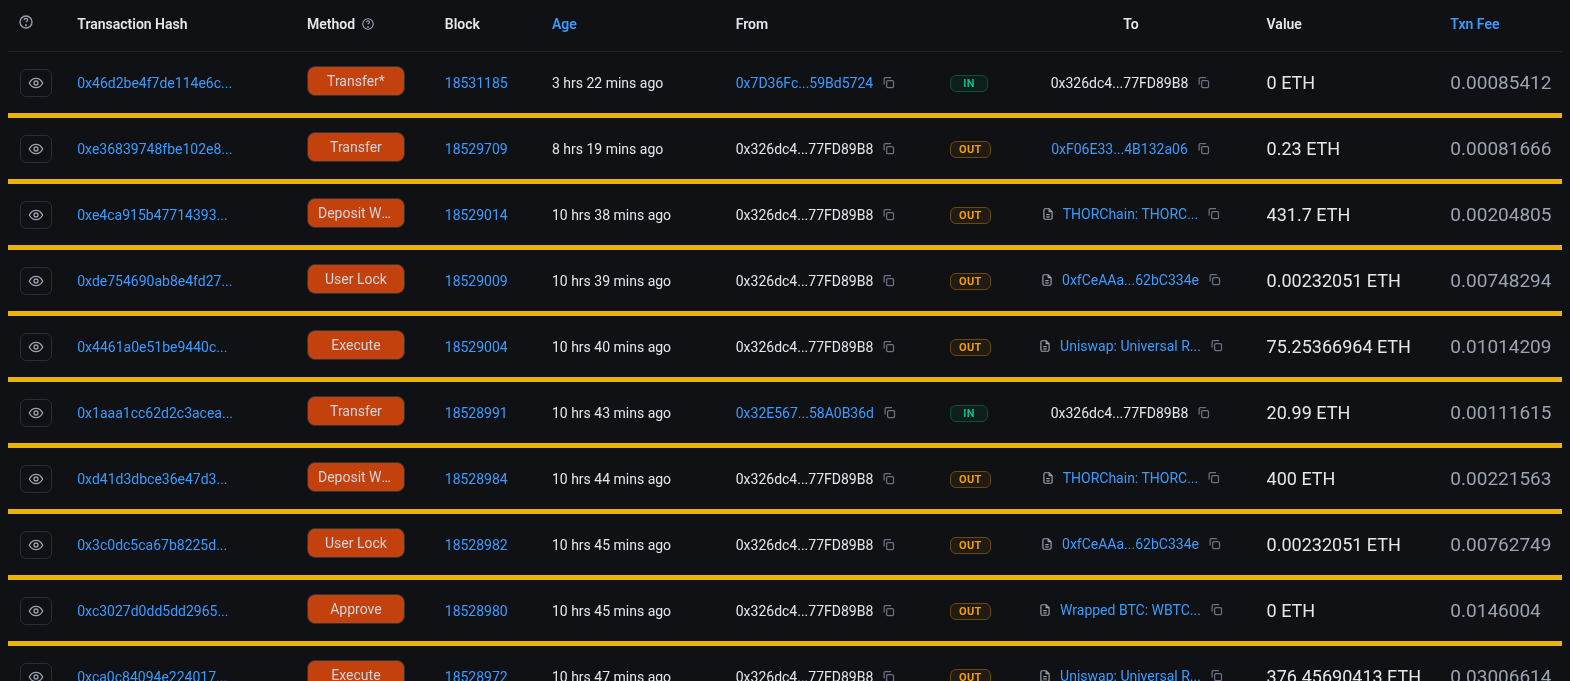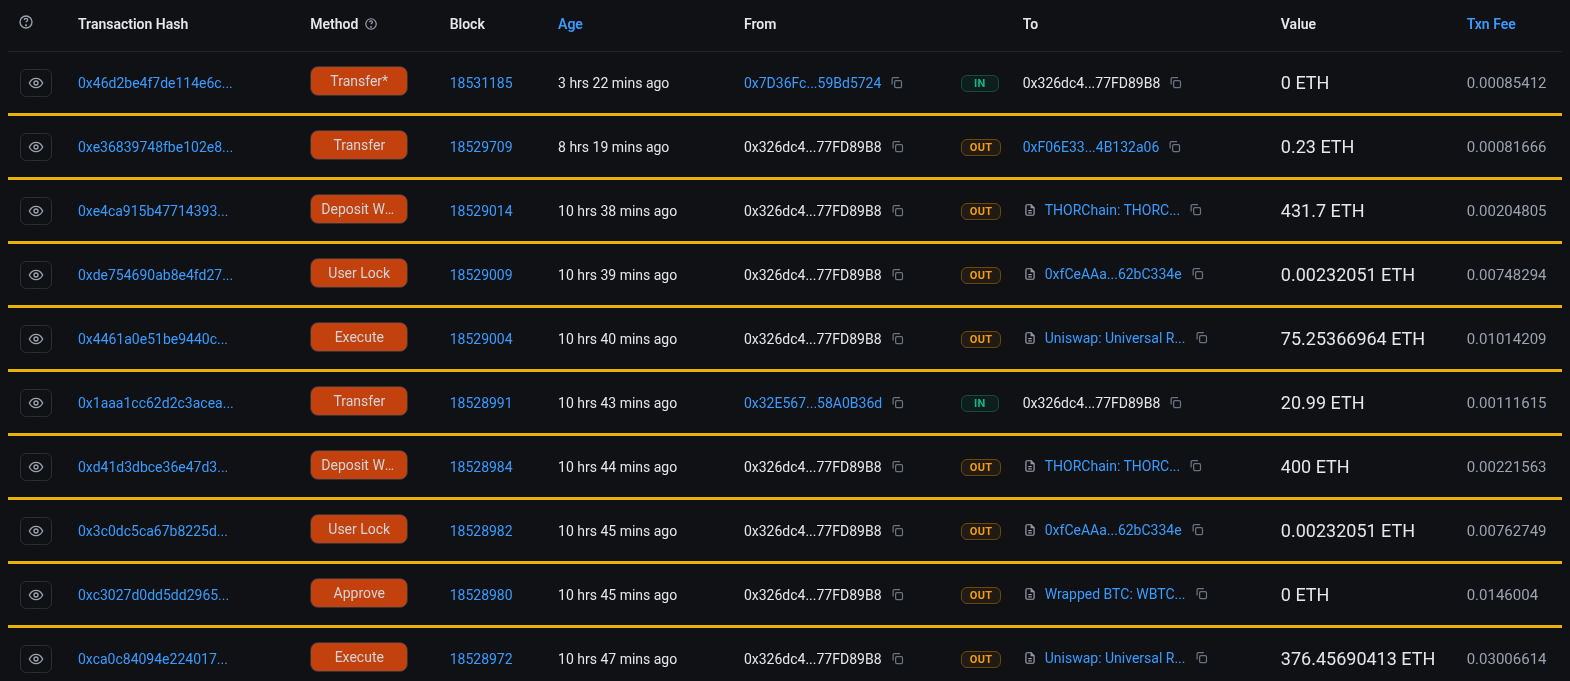--- a/index.html
+++ b/index.html
@@ -22,34 +22,34 @@
   thead th {
     text-align: left;
     font-weight: 600;
     font-size: 14px;
     color: #e5e7eb;
     padding: 14px 8px 18px 8px;
     border-bottom: 1px solid #1f2227;
     white-space: nowrap;
   }
   thead th.link-col { color: #3b9cff; margin-left: 44px; }
-  tbody tr { border-bottom: 3px solid #eab308; }
+  tbody tr { border-bottom: 5px solid #eab308; }
   tbody td {
     padding: 14px 8px;
     vertical-align: middle;
     white-space: nowrap;
   }
   .col-eye { width: 60px; }
   .col-hash { width: 225px; }
   .col-method { width: 135px; }
   .col-block { width: 105px; }
   .col-age { width: 180px; }
   .col-from { width: 210px; }
   .col-dir { width: 60px; }
-  .col-to { width: 250px; }
+  .col-to { width: 250px; text-align: center; }
   .col-value { width: 180px; }
   .col-fee { width: 100px; text-align: left; }
 
   .eye-btn {
     width: 32px; height: 28px;
     border: 1px solid #2a2e35;
     border-radius: 6px;
     background: transparent;
     display: inline-flex;
     align-items: center;
@@ -107,21 +107,21 @@
     display: inline-flex;
     color: #6b7280;
     cursor: pointer;
     margin-left: 2px;
   }
   .contract-icon {
     display: inline-flex;
     color: #9ca3af;
     margin-right: 2px;
   }
-  .fee { color: #9ca3af; font-size: 15px; }
+  .fee { color: #9ca3af; font-size: 19px; }
   .val { color: #e5e7eb; font-size: 18px; }
 </style>
 </head>
 <body>
 
 <div class="container">
 <table>
   <thead>
     <tr>
       <th class="col-eye">

